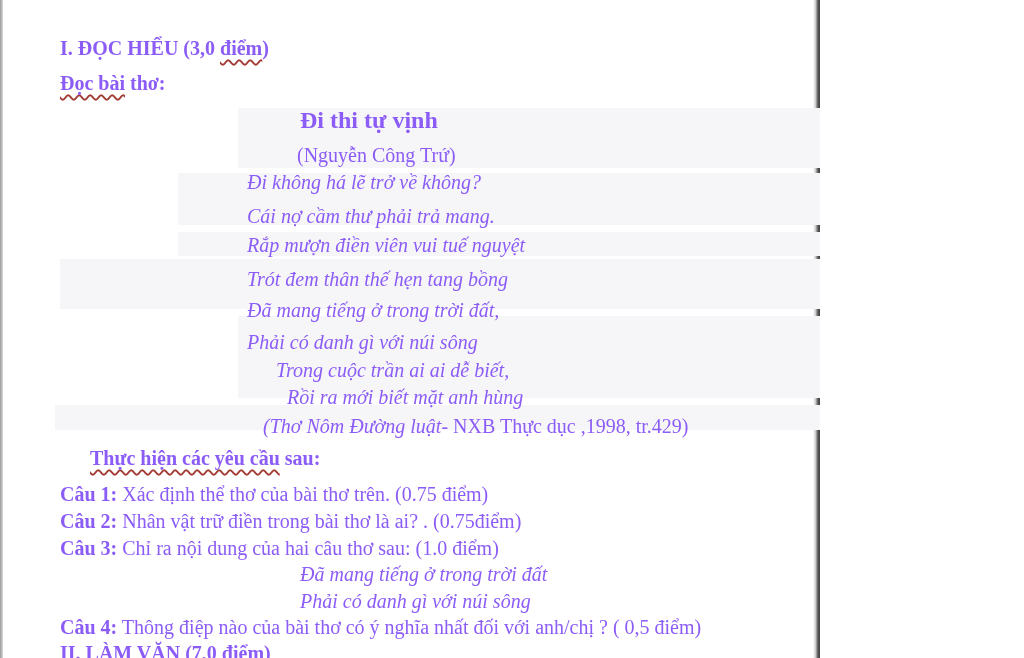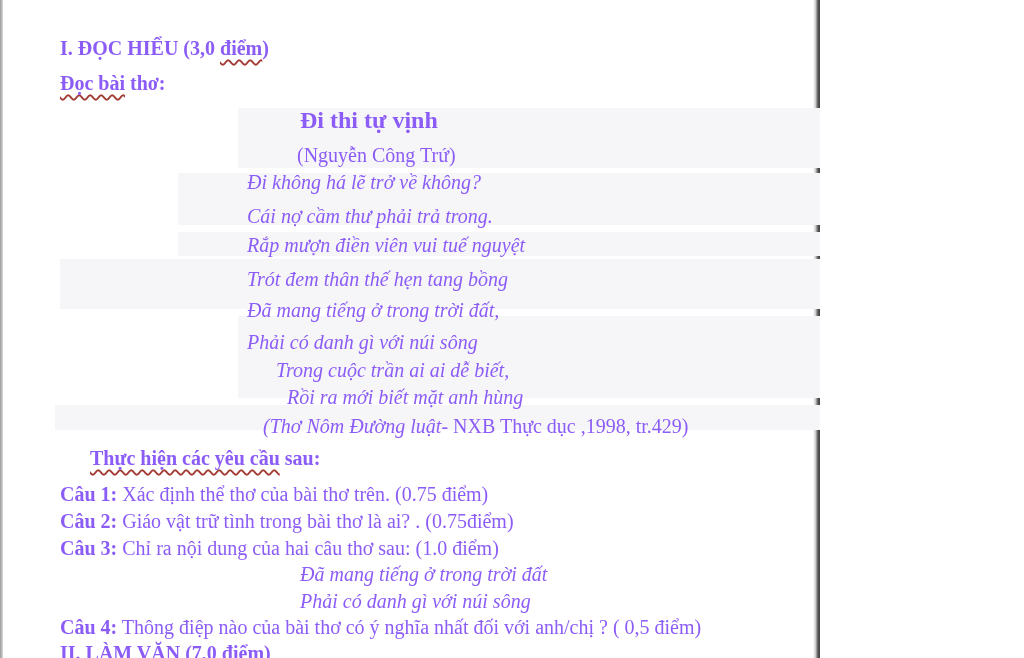--- a/index.html
+++ b/index.html
@@ -73,35 +73,35 @@
   <div class="stripe s6"></div>
 
   <div class="line b h-sec1"><span>I. ĐỌC HIỂU (3,0 </span><span class="sq">điểm</span><span>)</span></div>
 
   <div class="line b h-read"><span class="sq">Đọc bài</span><span> thơ:</span></div>
 
   <div class="line b p-title">Đi thi tự vịnh</div>
   <div class="line p-author">(Nguyễn Công Trứ)</div>
 
   <div class="line i pl-0">Đi không há lẽ trở về không?</div>
-  <div class="line i pl-1">Cái nợ cầm thư phải trả trong.</div>
+  <div class="line i pl-1">Cái nợ cầm thư phải trả mang.</div>
   <div class="line i pl-2">Rắp mượn điền viên vui tuế nguyệt</div>
   <div class="line i pl-3">Trót đem thân thế hẹn tang bồng</div>
   <div class="line i pl-4">Đã mang tiếng ở trong trời đất,</div>
   <div class="line i pl-5">Phải có danh gì với núi sông</div>
   <div class="line i pl-6">Trong cuộc trần ai ai dễ biết,</div>
   <div class="line i pl-7">Rồi ra mới biết mặt anh hùng</div>
 
   <div class="line p-src"><span class="i">(Thơ Nôm Đường luật-</span><span> NXB Thực dục ,1998, tr.429)</span></div>
 
   <div class="line b h-tasks"><span class="sq">Thực hiện các yêu cầu</span><span> sau:</span></div>
 
   <div class="line q-0"><span class="b">Câu 1:</span><span> Xác định thể thơ của bài thơ trên. (0.75 điểm)</span></div>
 
-  <div class="line q-1"><span class="b">Câu 2:</span><span> Giáo vật trữ tình trong bài thơ là ai? . (0.75điểm)</span></div>
+  <div class="line q-1"><span class="b">Câu 2:</span><span> Nhân vật trữ điền trong bài thơ là ai? . (0.75điểm)</span></div>
 
   <div class="line q-2"><span class="b">Câu 3:</span><span> Chỉ ra nội dung của hai câu thơ sau:  (1.0 điểm)</span></div>
 
   <div class="line i qq-0">Đã mang tiếng ở trong trời đất</div>
   <div class="line i qq-1">Phải có danh gì với núi sông</div>
 
   <div class="line q-3"><span class="b">Câu 4:</span><span>  Thông điệp nào của bài thơ có ý nghĩa nhất đối với anh/chị ? ( 0,5 điểm)</span></div>
 
   <div class="line b h-sec2"><span>II. LÀM VĂN (7,0 </span><span class="sq">điểm</span><span>)</span></div>
 </div>

